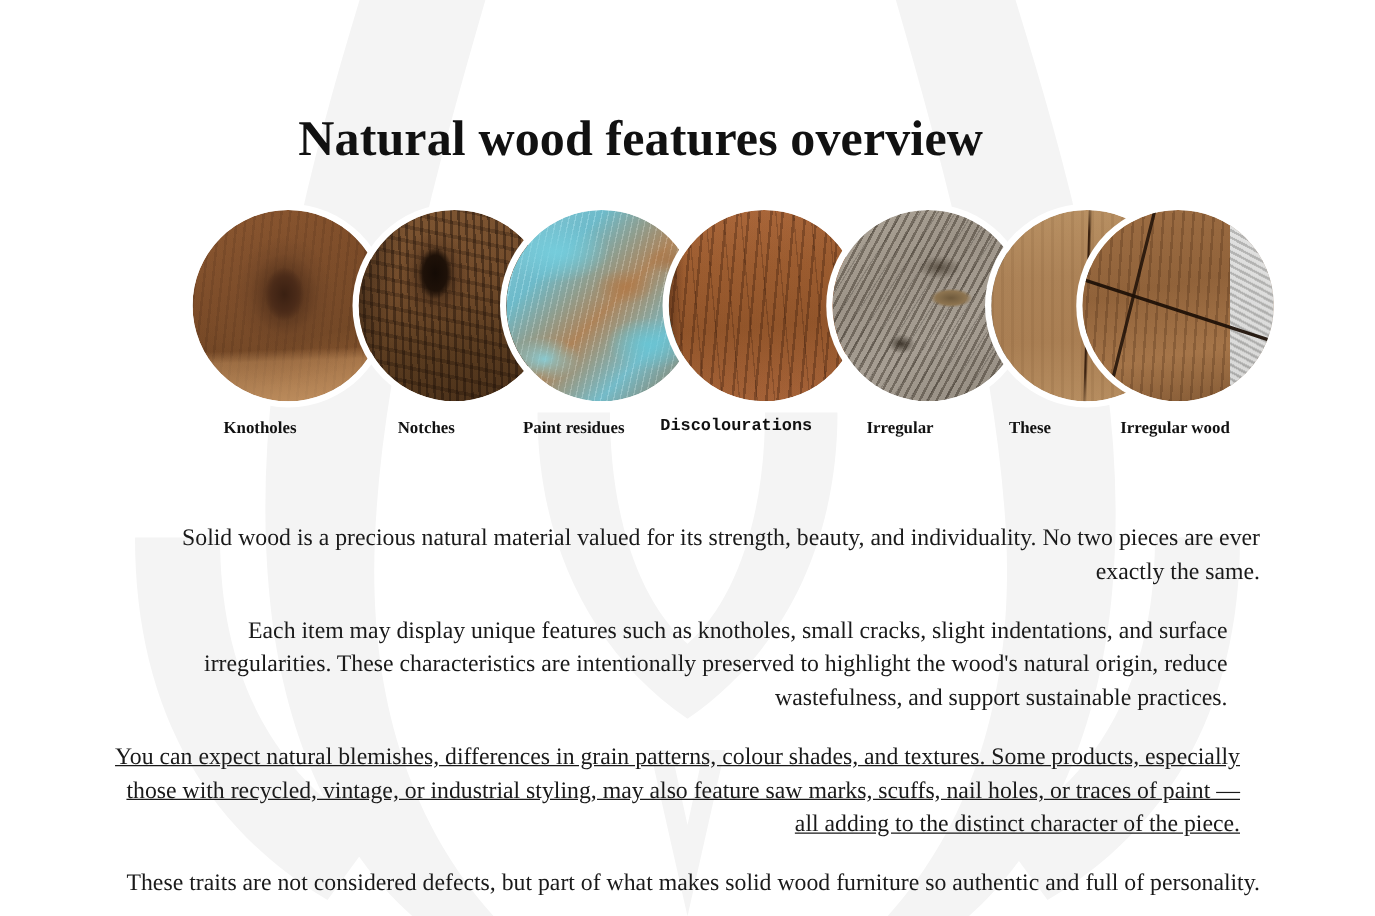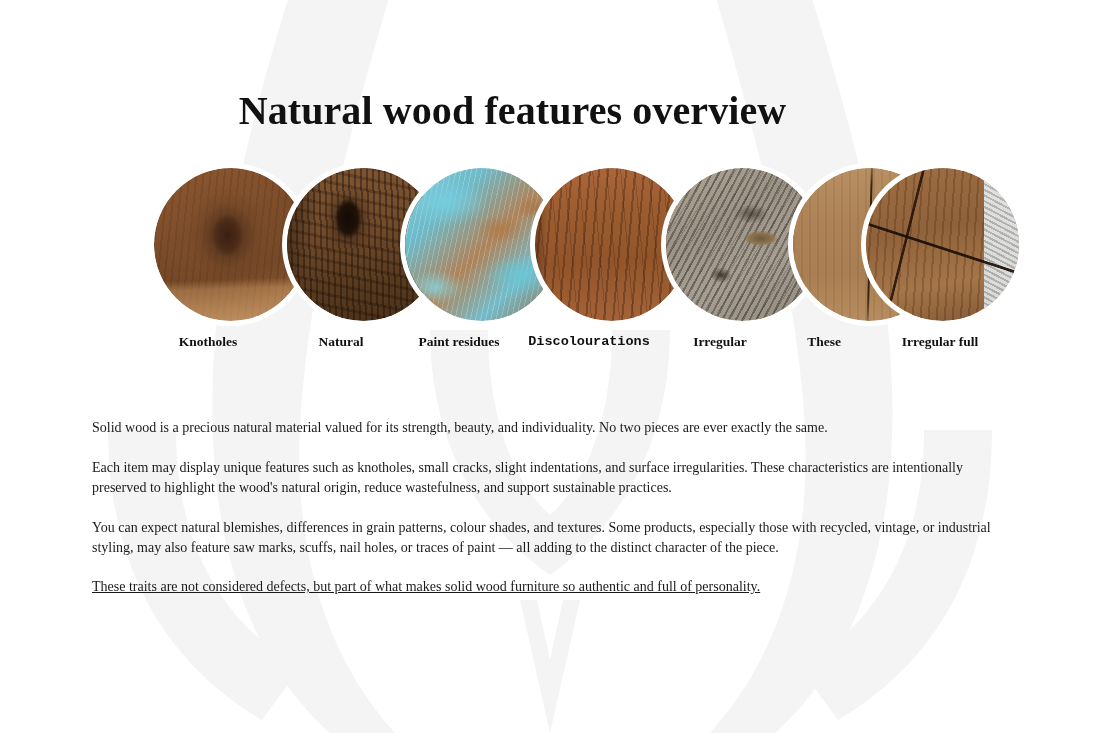--- a/index.html
+++ b/index.html
@@ -211,29 +211,29 @@
     top: 418px;
     left: 50%;
     transform: translateX(-50%);
     width: 916px;
     text-align: center;
   }
 
   #body-copy p {
     margin: 0 0 20px 0;
     font-family: "Liberation Serif", "DejaVu Serif", serif;
-    font-size: 14px;
+    font-size: 19px;
     line-height: 1.42;
     color: #1a1a1a;
-    text-align: left;
-  }
-  #body-copy p:last-child { margin-bottom: 0; text-decoration: underline; }
+    text-align: right;
+  }
+  #body-copy p:last-child { margin-bottom: 0; }
 
   .para-2 { width: 890px; margin-left: auto; margin-right: auto; }
-  .para-3 { width: 900px; margin-left: auto; margin-right: auto; }
+  .para-3 { width: 900px; margin-left: auto; margin-right: auto; text-decoration: underline; }
 </style>
 </head>
 <body>
 
 <svg id="watermark-layer" viewBox="0 0 1100 733" aria-hidden="true">
   <g fill="#f4f4f4">
     <path d="M300 -40 C250 120, 200 300, 215 470 C225 590, 270 680, 330 733 L395 733 C320 650, 295 540, 300 430 C306 290, 350 130, 400 -40 Z"></path>
     <path d="M800 -40 C850 120, 905 300, 890 470 C880 590, 835 680, 775 733 L710 733 C785 650, 810 540, 805 430 C798 290, 755 130, 705 -40 Z"></path>
     <path d="M430 330 C430 430, 470 520, 550 575 C630 520, 670 430, 670 330 L612 330 C612 410, 590 480, 550 515 C510 480, 488 410, 488 330 Z"></path>
     <path d="M108 430 C108 560, 160 660, 262 720 L300 668 C218 620, 176 540, 176 430 Z"></path>
@@ -252,21 +252,21 @@
       <div class="feature-circle">
         <div class="tex tex-knotholes"></div>
       </div>
       <div class="feature-label" style="left:-23px;">Knotholes</div>
     </div>
 
     <div class="feature-item" style="left:266px;">
       <div class="feature-circle">
         <div class="tex tex-notches"></div>
       </div>
-      <div class="feature-label" style="left:-23px;">Natural</div>
+      <div class="feature-label" style="left:-23px;">Notches</div>
     </div>
 
     <div class="feature-item" style="left:384px;">
       <div class="feature-circle">
         <div class="tex tex-paint"></div>
       </div>
       <div class="feature-label" style="left:-23px;">Paint residues</div>
     </div>
 
     <div class="feature-item" style="left:514px;">
@@ -287,21 +287,21 @@
       <div class="feature-circle">
         <div class="tex tex-cracks"></div>
       </div>
       <div class="feature-label" style="left:-46px;">These</div>
     </div>
 
     <div class="feature-item" style="left:845px;">
       <div class="feature-circle">
         <div class="tex tex-gaps"></div>
       </div>
-      <div class="feature-label" style="left:-3px;">Irregular full</div>
+      <div class="feature-label" style="left:-3px;">Irregular wood</div>
     </div>
 
   </div>
 
   <div id="body-copy">
     <p class="para-1">Solid wood is a precious natural material valued for its strength, beauty, and individuality. No two pieces are ever exactly the same.</p>
     <p class="para-2">Each item may display unique features such as knotholes, small cracks, slight indentations, and surface irregularities. These characteristics are intentionally preserved to highlight the wood's natural origin, reduce wastefulness, and support sustainable practices.</p>
     <p class="para-3">You can expect natural blemishes, differences in grain patterns, colour shades, and textures. Some products, especially those with recycled, vintage, or industrial styling, may also feature saw marks, scuffs, nail holes, or traces of paint — all adding to the distinct character of the piece.</p>
     <p class="para-4">These traits are not considered defects, but part of what makes solid wood furniture so authentic and full of personality.</p>
   </div>

